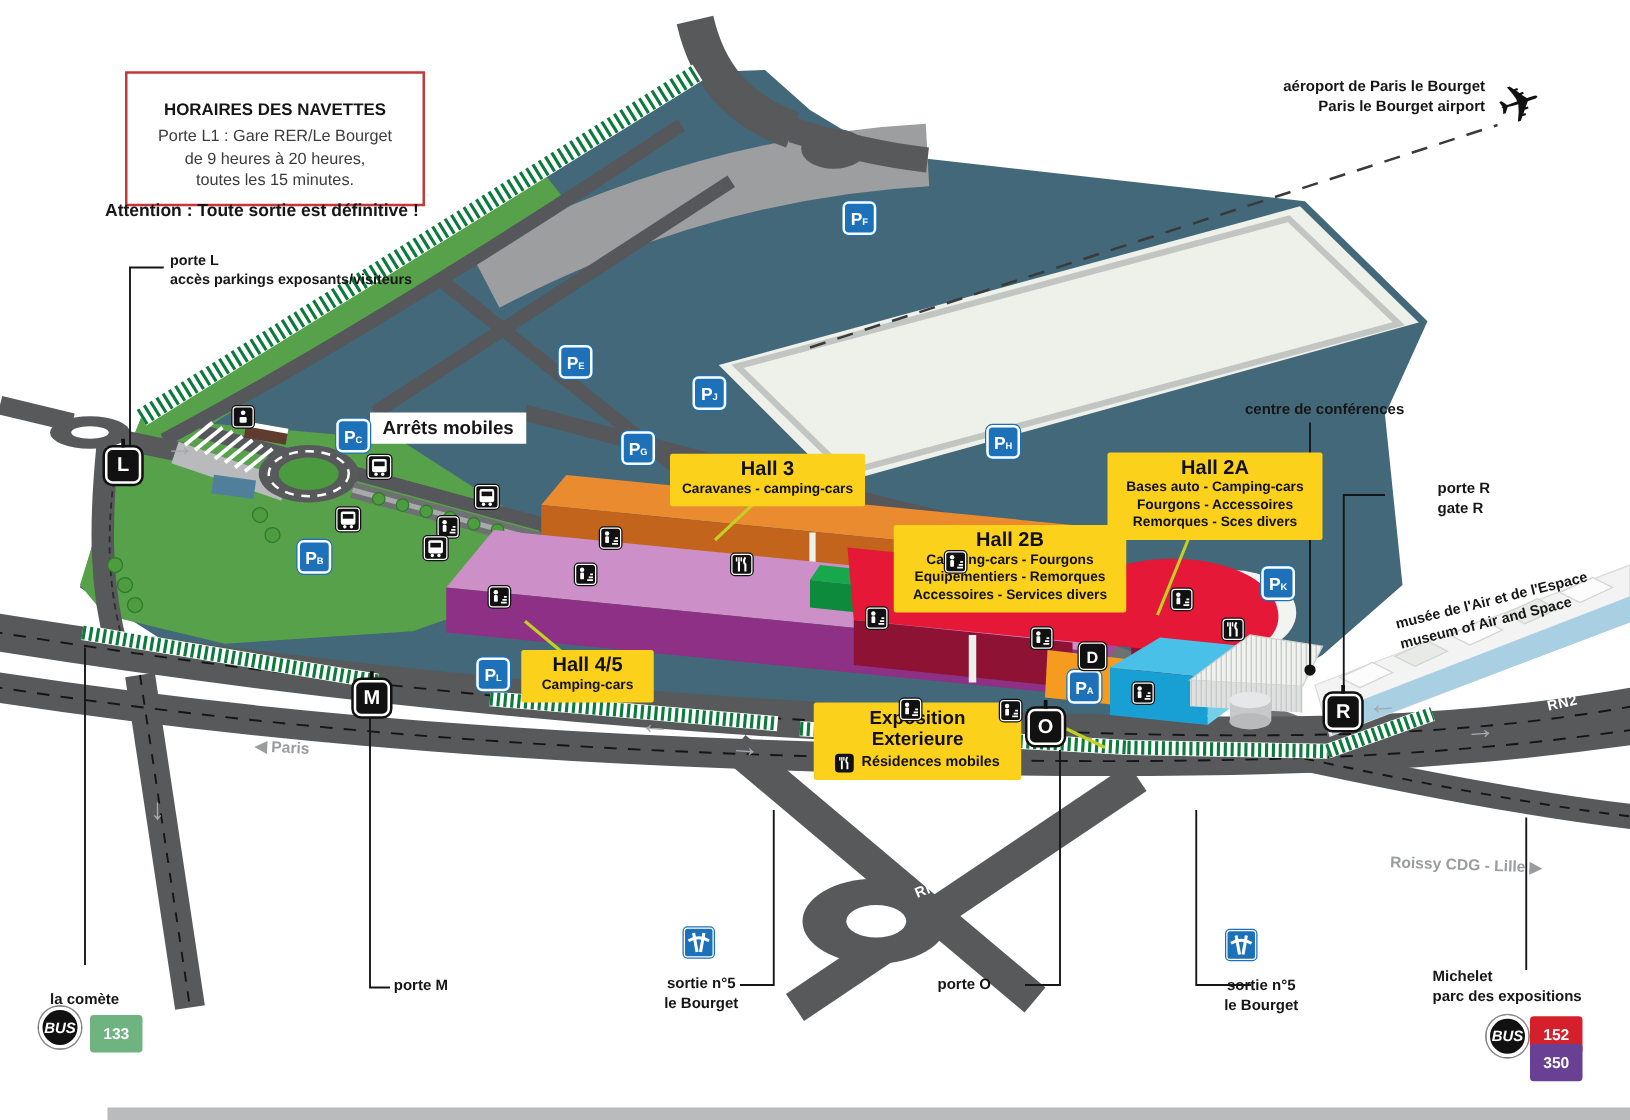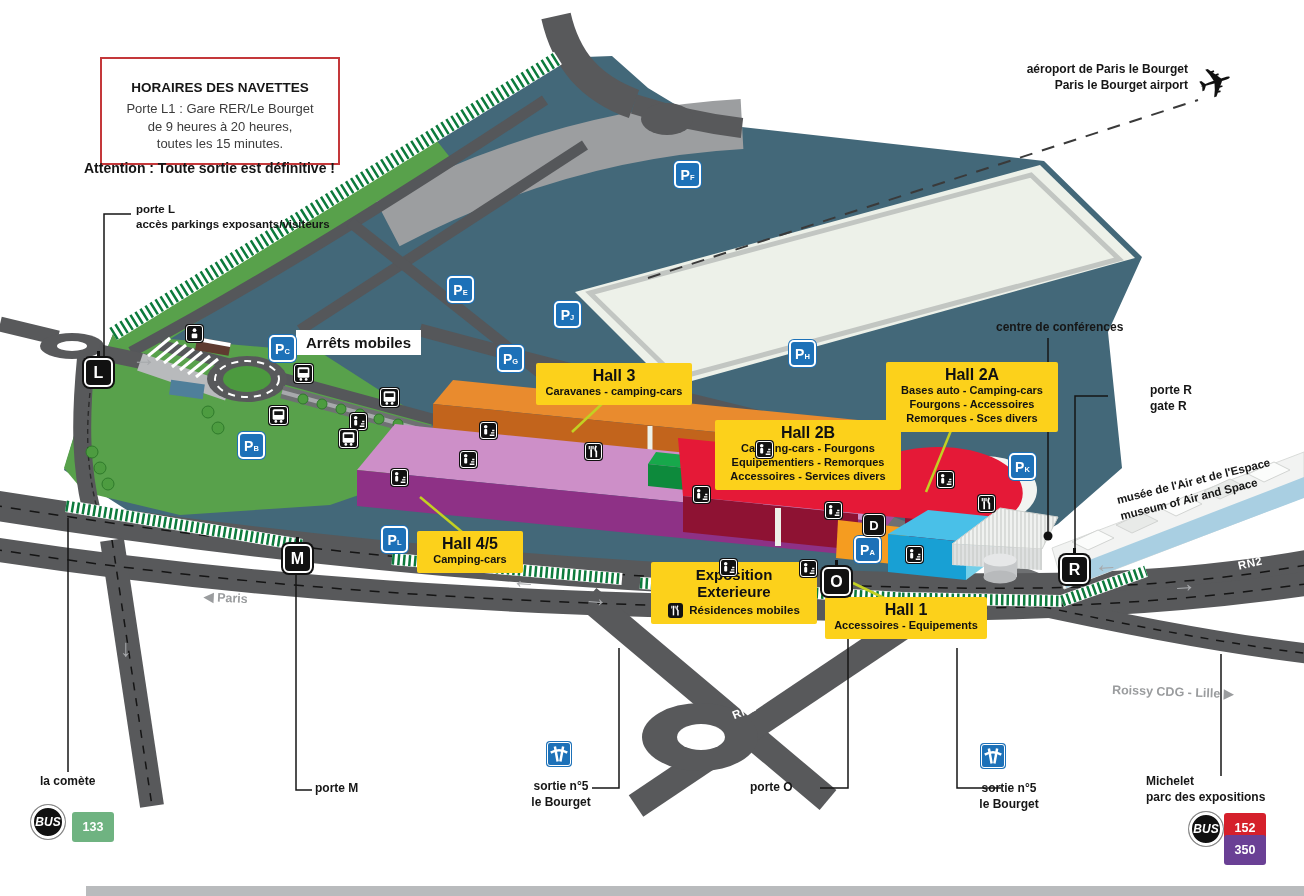--- a/index.html
+++ b/index.html
@@ -290,55 +290,51 @@
   <div class="hb-line">Camping-cars - Fourgons</div>
   <div class="hb-line">Equipementiers - Remorques</div>
   <div class="hb-line">Accessoires - Services divers</div>
 </div>
 <div class="hallbox" style="left:886px;top:362px;width:158px;">
   <div class="hb-title">Hall 2A</div>
   <div class="hb-line">Bases auto - Camping-cars</div>
   <div class="hb-line">Fourgons - Accessoires</div>
   <div class="hb-line">Remorques - Sces divers</div>
 </div>
-<div class="hallbox" style="left:417px;top:531px;width:92px;">
+<div class="hallbox" style="left:417px;top:520px;width:92px;">
   <div class="hb-title">Hall 4/5</div>
   <div class="hb-line">Camping-cars</div>
 </div>
 <div class="hallbox" style="left:651px;top:562px;width:152px;">
   <div class="hb-title" style="font-size:15px;">Exposition Exterieure</div>
   <div class="expo-row">
     <span class="expo-ic">
           <svg>
             <use href="#sym-fork"></use>
           </svg>
         </span>
     <span class="hb-line" style="font-size:11.5px;">Résidences mobiles</span>
   </div>
 </div>
-<div class="hallbox" style="left:825px;top:597px;width:148px;">
-  <div class="hb-title">Hall 1</div>
-  <div class="hb-line">Accessoires - Equipements</div>
-</div>
 
 <div class="lbl" style="left:996px;top:320px;">centre de conférences</div>
 <div class="lbl" style="left:1112px;top:383px;margin-left:38px;">
   <div>porte R</div>
   <div>gate R</div>
 </div>
 
 <div class="lbl" style="left:1096px;top:474px;width:195px;text-align:center;font-size:11.5px;transform:rotate(-14deg);">musée de l'Air et de l'Espace</div>
 <div class="lbl" style="left:1096px;top:492px;width:186px;text-align:center;font-size:11.5px;transform:rotate(-14deg);">museum of Air and Space</div>
 
 <div class="lbl white" style="left:1238px;top:556px;transform:rotate(-13deg);">RN2</div>
 <div class="lbl white" style="left:732px;top:704px;transform:rotate(-22deg);">RN2</div>
 <div class="lbl gray" style="left:1112px;top:684px;transform:rotate(2deg);font-size:12.5px;">Roissy CDG - Lille ▶</div>
 <div class="lbl gray" style="left:204px;top:590px;transform:rotate(3deg);font-size:12.5px;">◀ Paris</div>
 
-<div class="lbl" style="left:28px;top:774px;padding-left:12px;">la comète</div>
+<div class="lbl" style="left:28px;top:792px;padding-left:12px;">la comète</div>
 <div class="lbl" style="left:315px;top:781px;">porte M</div>
 <div class="lbl" style="left:515px;top:779px;width:92px;text-align:center;">
   <div>sortie n°5</div>
   <div>le Bourget</div>
 </div>
 <div class="lbl" style="left:750px;top:780px;">porte O</div>
 <div class="lbl" style="left:963px;top:781px;width:92px;text-align:center;">
   <div>sortie n°5</div>
   <div>le Bourget</div>
 </div>

